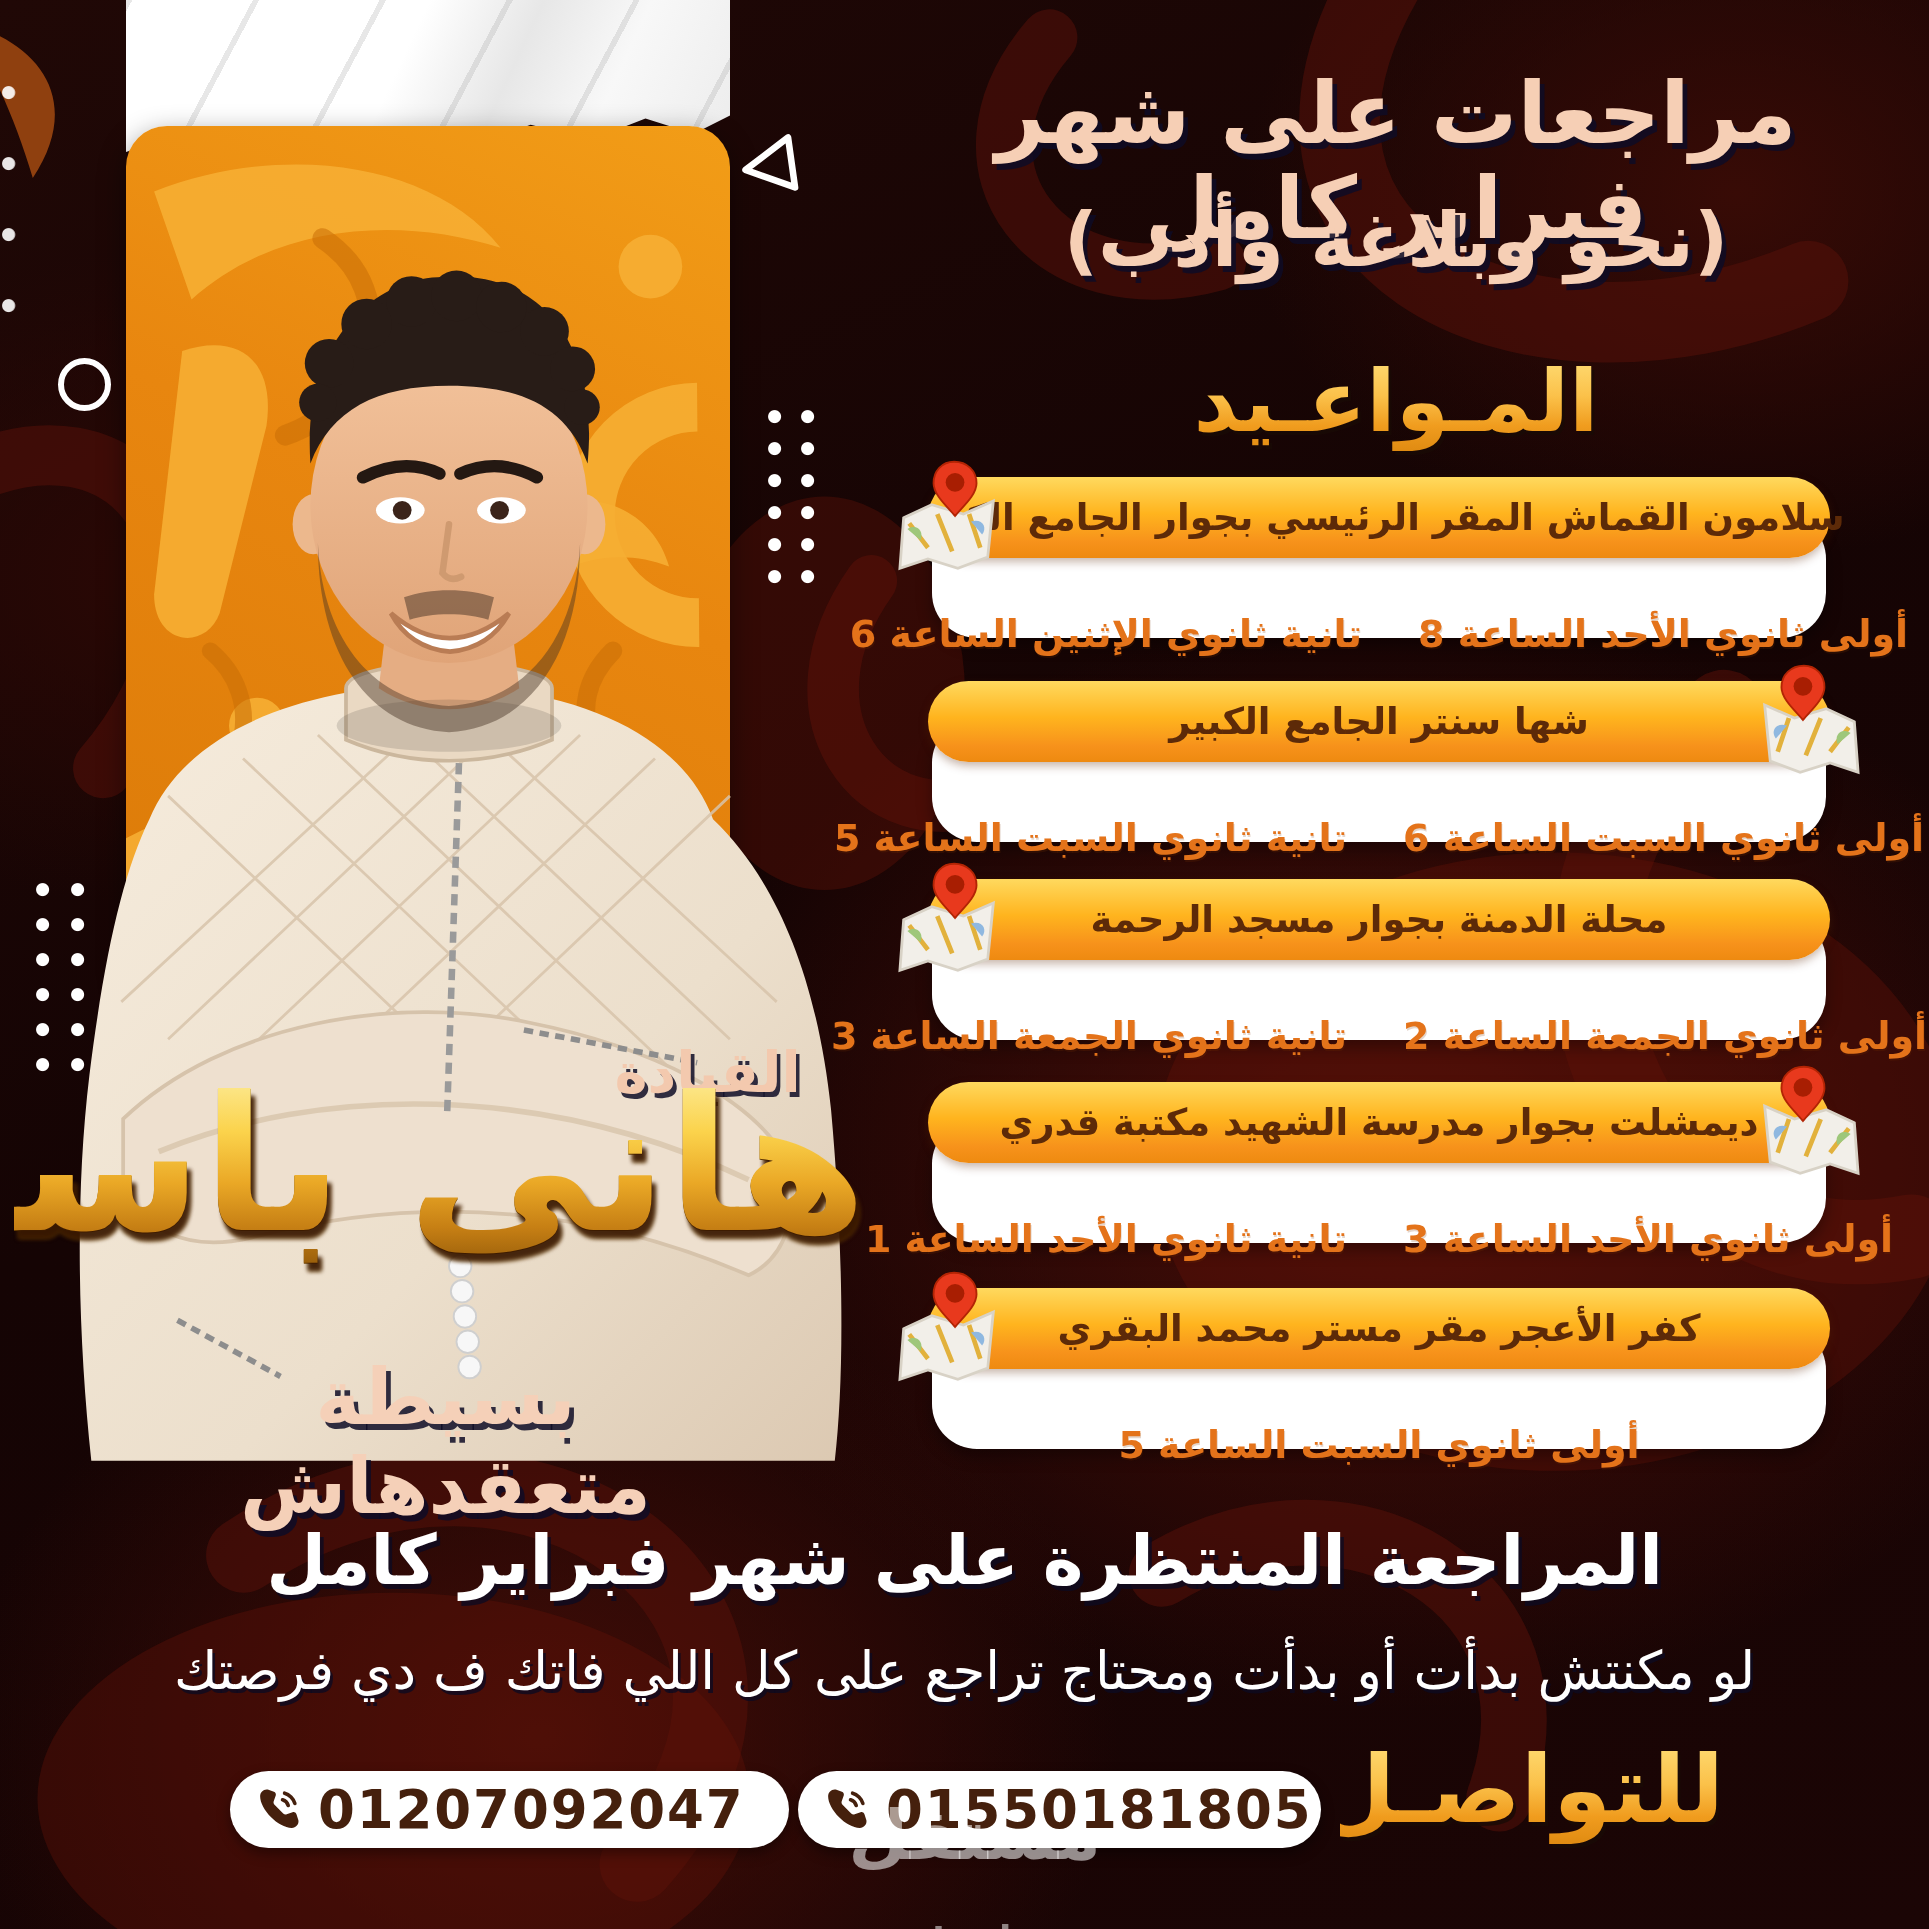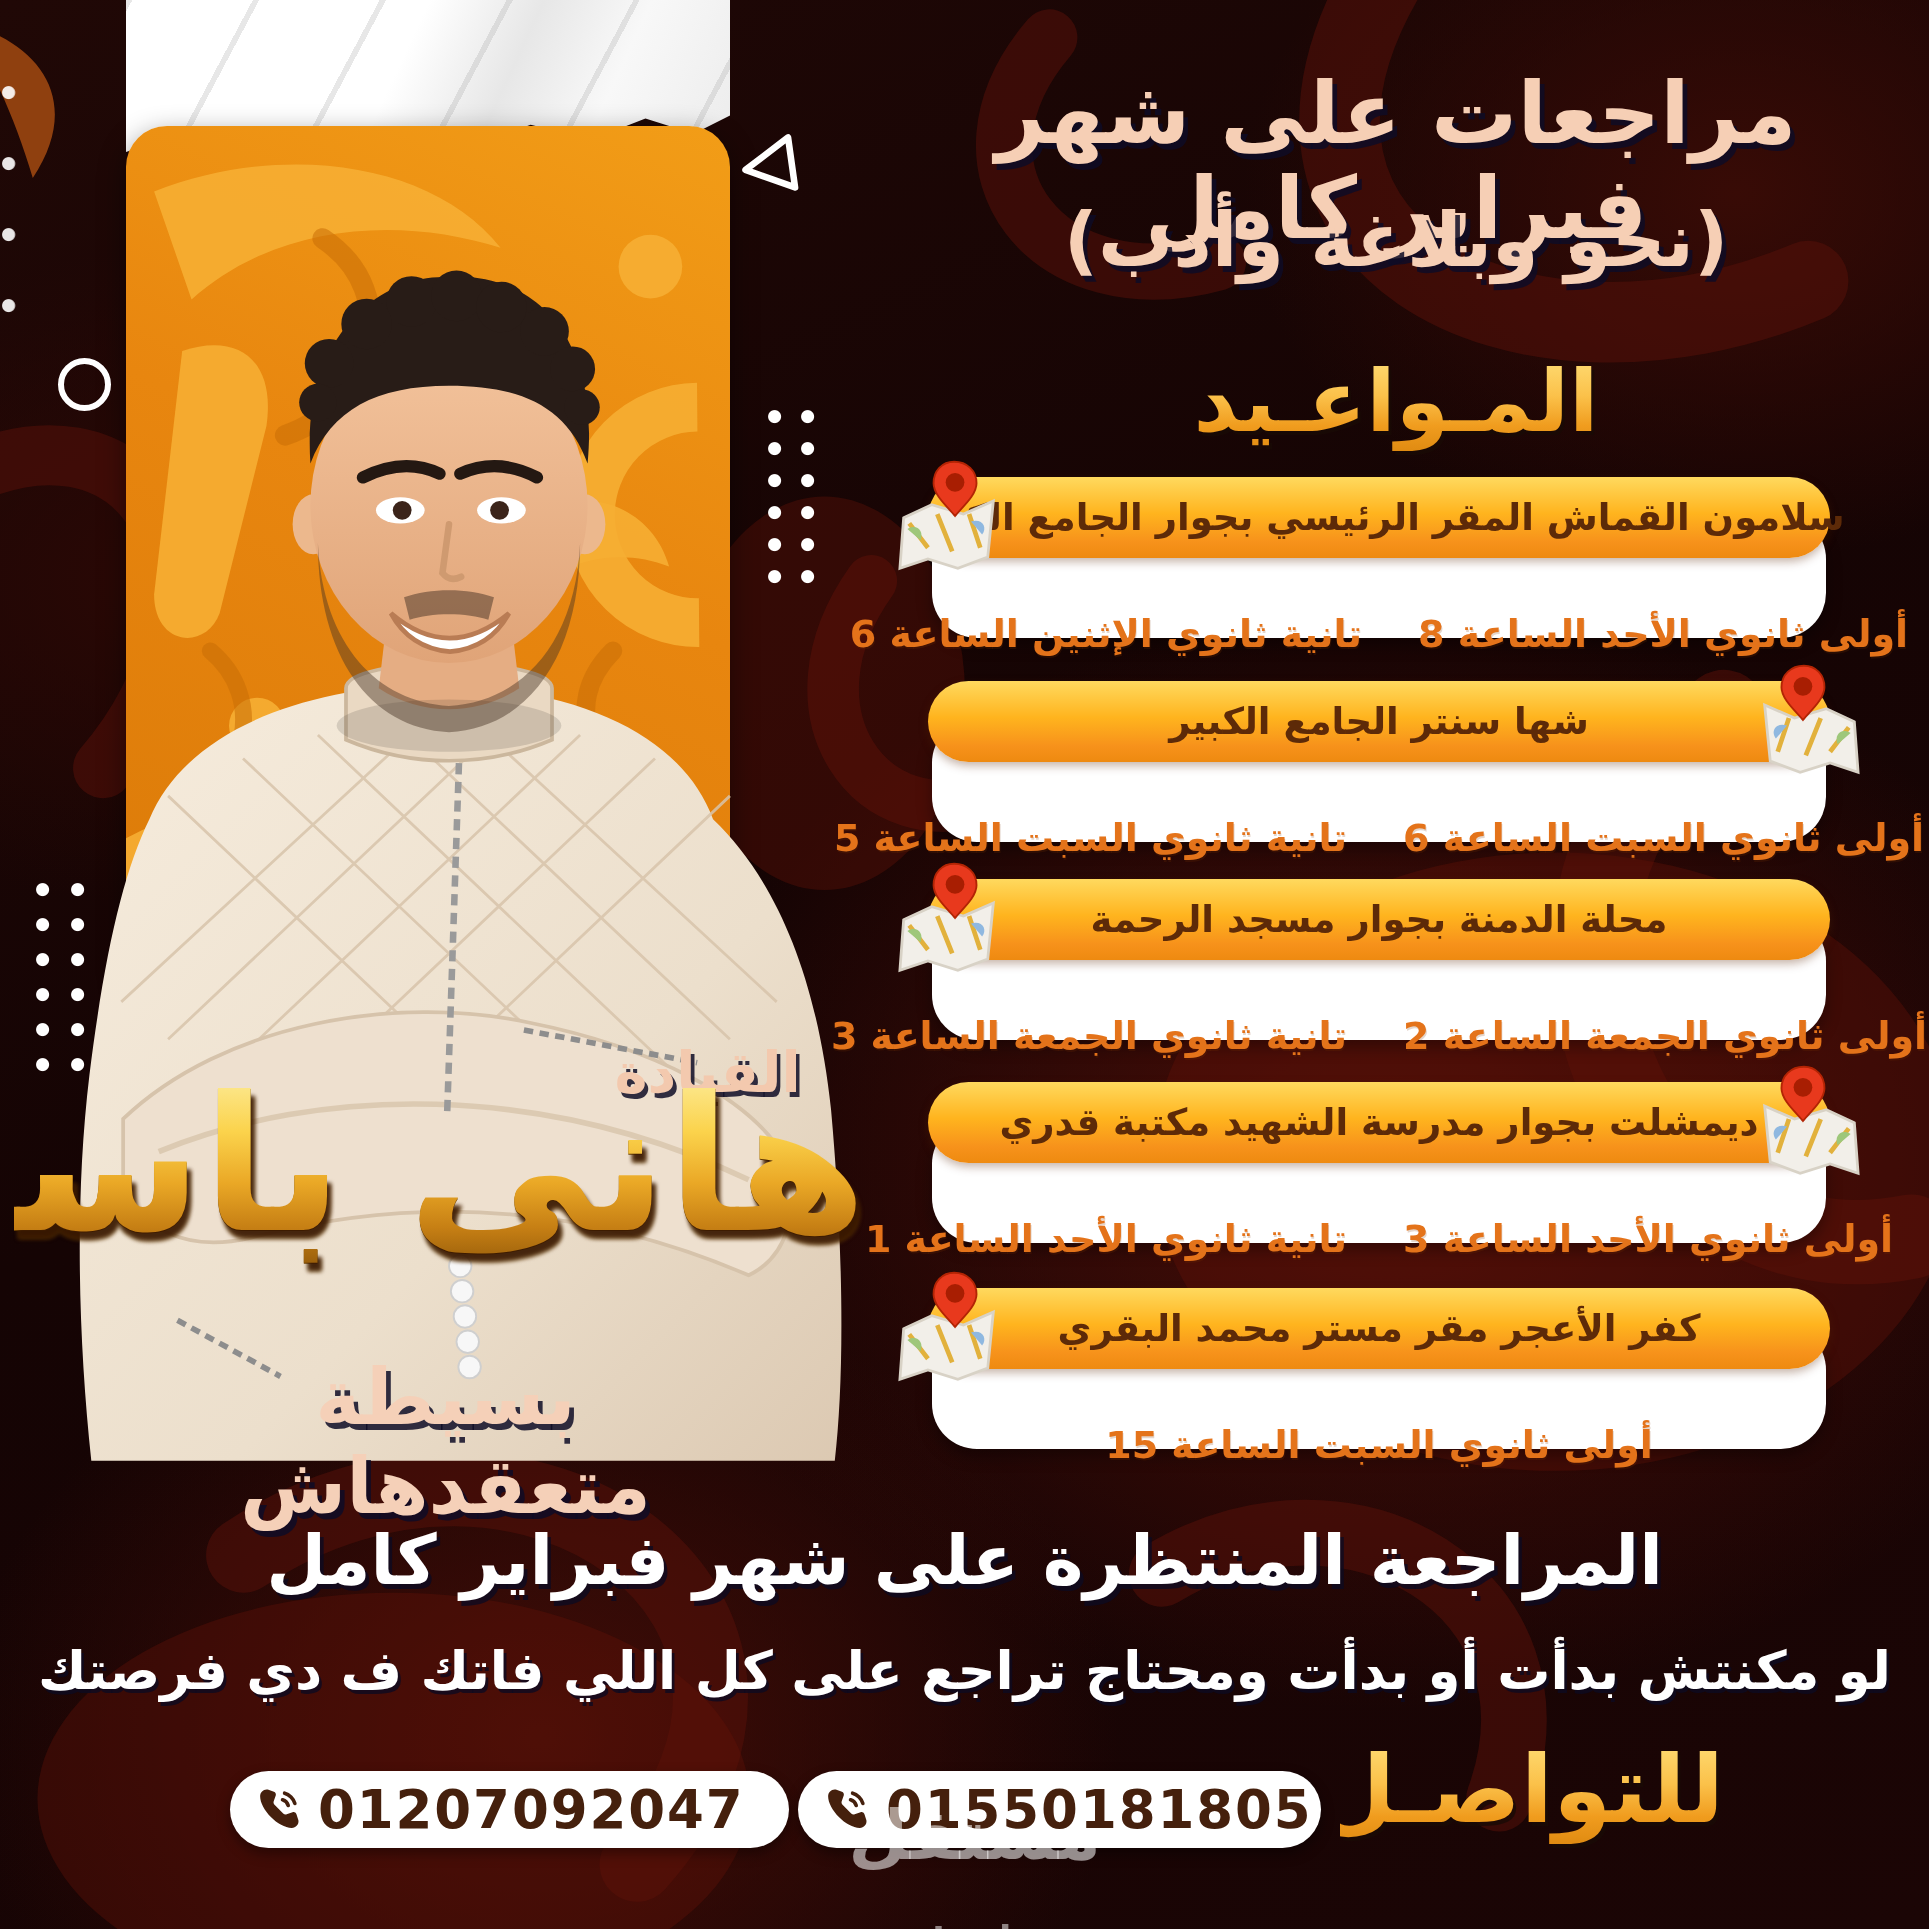--- a/index.html
+++ b/index.html
@@ -83,21 +83,21 @@
                 line-height:1.2;z-index:3;white-space:nowrap;
                 background:linear-gradient(180deg,#fdf3b2 0%,#fbd34c 35%,#eaa826 58%,#c67f14 78%,#8a5408 100%);
                 -webkit-background-clip:text;background-clip:text;color:transparent;
                 filter:drop-shadow(4.7px 8.4px 1.9px rgba(45,15,0,.75)) drop-shadow(0 1.9px 0 #6e4200);}
   .tagline{left:141px;top:1353px;width:609px;text-align:center;font-size:77px;font-weight:bold;
            color:#f5d0b8;text-shadow:4.7px 5.6px 0 rgba(14,12,38,.85);z-index:3;}
 
   
   .footer-1{left:37px;top:1520px;width:1855px;text-align:center;font-size:69px;font-weight:bold;
             color:#fff;text-shadow:3.7px 4.7px 0 rgba(12,10,32,.8);}
-  .footer-2{left:37px;top:1640px;width:1855px;text-align:center;font-size:53px;font-weight:bold;
+  .footer-2{left:37px;top:1640px;width:1855px;text-align:center;font-size:53px;font-weight:normal;
             color:#fff;text-shadow:2.8px 3.7px 0 rgba(12,10,32,.8);}
 
   
   .phone-pill{top:1771px;height:77px;background:#fff;border-radius:41px;display:flex;align-items:center;
               gap:15px;padding:0 24px;box-sizing:border-box;direction:ltr;
               box-shadow:0 5.6px 13px rgba(0,0,0,.4);z-index:4;}
   .phone-pill .num{font-size:53px;font-weight:bold;color:#45200d;letter-spacing:1.9px;white-space:nowrap;}
   .phone-1{left:230px;width:559px;}
   .phone-2{left:798px;width:523px;}
   .phone-icon{width:49px;height:49px;flex:0 0 auto;}
@@ -314,21 +314,21 @@
       <path d="M12,76 C22,70 30,78 26,88 Z" fill="#9ec77a"></path>
         <path d="M80,68 C92,64 98,74 92,82 Z" fill="#8fb8e0"></path>
       <path d="M62,4 C76,4 86,14 86,27 C86,40 70,53 63,62 C56,53 40,40 40,27 C40,14 49,4 62,4 Z" fill="#e8391d" stroke="#b32404" stroke-width="2"></path>
       <circle cx="63" cy="26" r="10" fill="#a81e02"></circle>
     </svg>
   </div>
 
   <div class="abs card" style="top:1288px">
     <div class="card-body">
       <div class="card-times rtl">
-        <span>أولى ثانوي السبت الساعة 15</span>
+        <span>أولى ثانوي السبت الساعة 5</span>
 
       </div>
     </div>
     <div class="card-header">
       <span class="card-title rtl">كفر الأعجر مقر مستر محمد البقري</span>
     </div>
     <svg class="pin pin-left" viewBox="0 0 112 122">
       <path d="M8,64 L38,50 L72,60 L104,46 L98,106 L66,118 L34,108 L4,118 Z" fill="#f2efe9" stroke="#d8d2c6" stroke-width="3"></path>
       <path d="M14,70 L34,96 M44,60 L60,100 M78,60 L90,96" stroke="#e2b13c" stroke-width="5" fill="none"></path>
       <path d="M12,76 C22,70 30,78 26,88 Z" fill="#9ec77a"></path>

